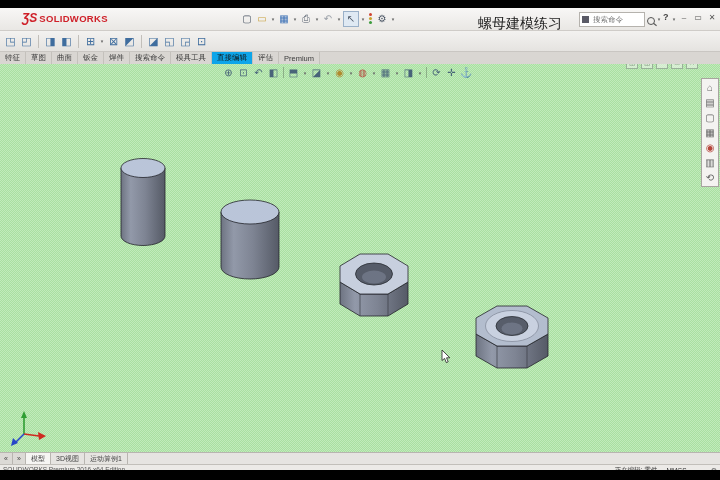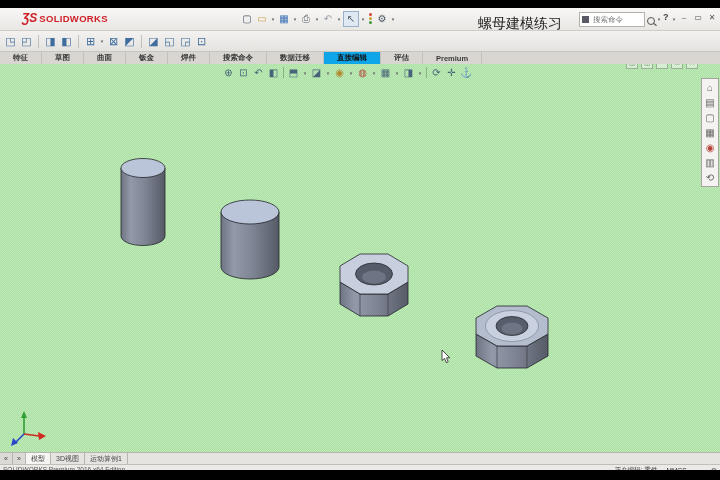--- a/index.html
+++ b/index.html
@@ -37,21 +37,21 @@
   .winbtn{position:absolute;top:4px;width:12px;height:12px;line-height:12px;text-align:center;font-size:8px;color:#555;}
 
   
   .cmdbar{height:20px;background:linear-gradient(#f3f2f0,#e5e3e0);border-bottom:1px solid #c9c6c2;
     display:flex;align-items:center;padding-left:3px;gap:1px;}
   .cmd-tool{width:15px;height:15px;line-height:15px;text-align:center;font-size:11px;color:#3f6d9e;}
   .vsep{width:1px;height:13px;background:#c2bfba;margin:0 3px;}
 
   
   .tabrow{height:12px;background:#d9d6d2;display:flex;align-items:stretch;font-size:7.5px;color:#3a3a3a;}
-  .tab{display:flex;align-items:center;padding:0 13px;border-right:1px solid #c4c1bc;white-space:nowrap;font-weight:bold;}
+  .tab{display:flex;align-items:center;padding:0 5px;border-right:1px solid #c4c1bc;white-space:nowrap;}
   .tab.active{background:#0ea5e9;color:#111;}
 
   
   .viewport{position:relative;height:388px;background-color:#c1ebbb;
     background-image:linear-gradient(45deg,#a9dfa1 25%,transparent 25%,transparent 75%,#a9dfa1 75%),
       linear-gradient(45deg,#a9dfa1 25%,transparent 25%,transparent 75%,#a9dfa1 75%);
     background-size:2px 2px;background-position:0 0,1px 1px;overflow:hidden;}
   .hud{position:absolute;left:222px;top:2px;display:flex;align-items:center;gap:2px;}
   .hicon{width:13px;height:13px;line-height:13px;text-align:center;font-size:10px;color:rgba(60,85,115,.9);}
   .hsep{width:1px;height:11px;background:rgba(90,110,90,.45);margin:0 1px;}
@@ -138,21 +138,21 @@
       <span class="cmd-tool">⊡</span>
     </div>
 
     <div class="tabrow">
       <span class="tab">特征</span>
       <span class="tab">草图</span>
       <span class="tab">曲面</span>
       <span class="tab">钣金</span>
       <span class="tab">焊件</span>
       <span class="tab">搜索命令</span>
-      <span class="tab">数据迁移</span>
+      <span class="tab">模具工具</span>
       <span class="tab active">直接编辑</span>
       <span class="tab">评估</span>
       <span class="tab">Premium</span>
     </div>
 
     <div class="viewport">
 
       <div class="hud">
         <span class="hicon">⊕</span>
         <span class="hicon">⊡</span>

